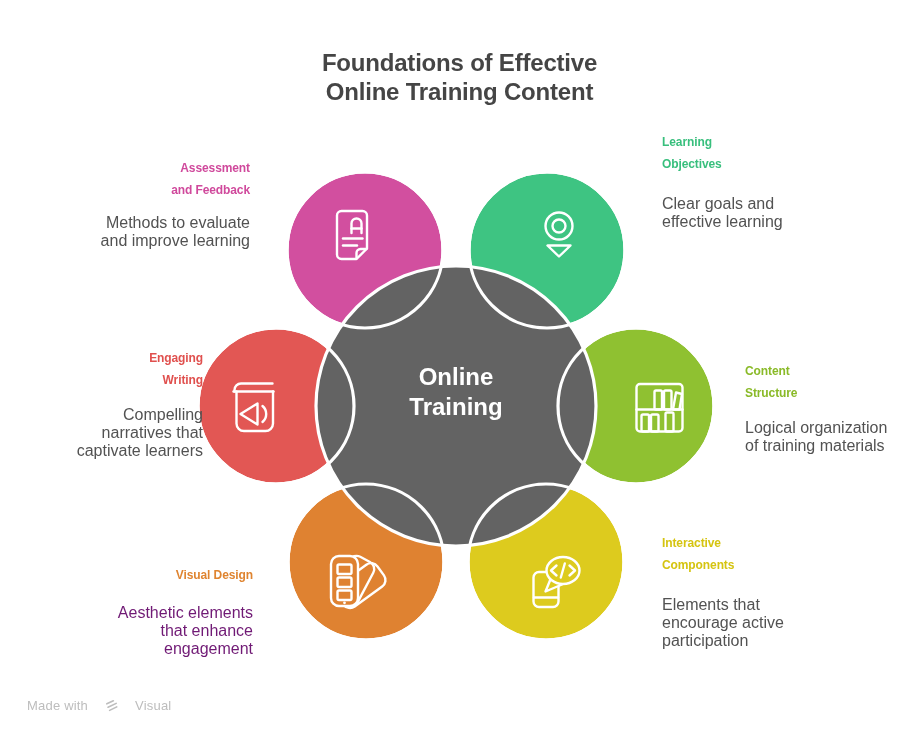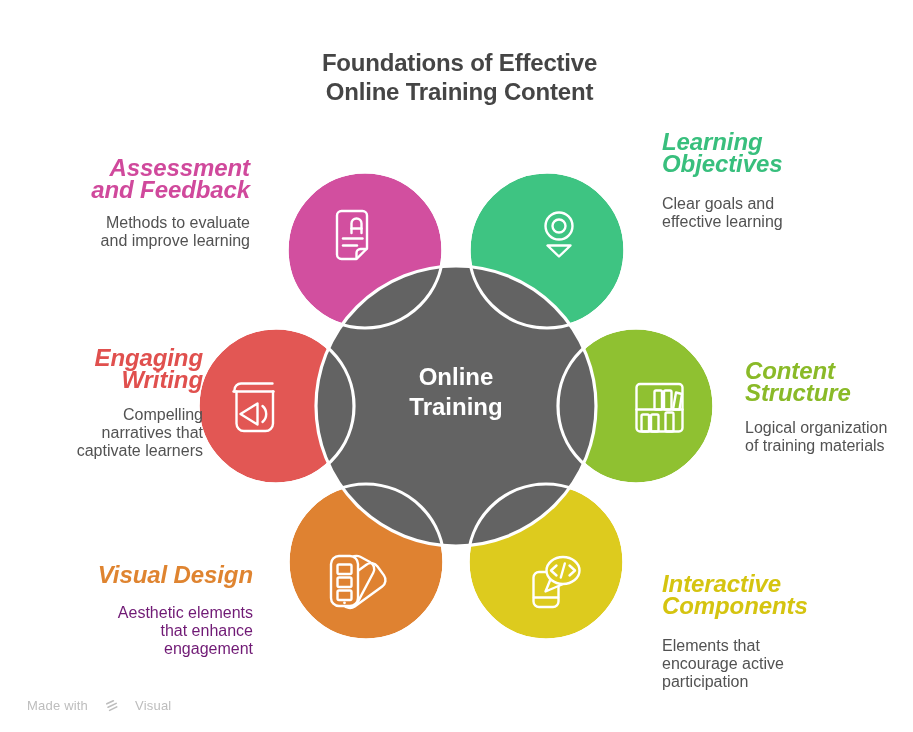--- a/index.html
+++ b/index.html
@@ -12,21 +12,21 @@
     position:absolute;left:6px;right:0;top:48px;text-align:center;
     font-size:24px;font-weight:700;line-height:29px;letter-spacing:-0.2px;color:#454545;
   }
   .center-label{
     position:absolute;left:346px;top:362px;width:220px;text-align:center;
     font-size:24px;font-weight:700;line-height:30px;color:#fff;
   }
   .label-block{position:absolute;width:210px;}
   .align-right{text-align:right;}
   .align-left{text-align:left;}
-  .petal-title{font-size:24px;font-weight:700;line-height:22px;letter-spacing:-0.1px;font-style:italic;}
+  .petal-title{font-size:12px;font-weight:700;line-height:22px;letter-spacing:-0.1px;}
   .petal-desc{font-size:16px;line-height:18px;margin-top:13px;color:#525252;}
   .footer{
     position:absolute;left:27px;top:698px;font-size:13px;color:#bdbdbd;
     display:flex;align-items:center;gap:16px;letter-spacing:0.2px;
   }
   .icon-stroke{stroke:#ffffff;stroke-width:2.4;fill:none;stroke-linecap:round;stroke-linejoin:round;}
 </style>
 </head>
 <body>
 
@@ -170,21 +170,21 @@
     <div class="petal-title" style="color: rgb(223, 132, 48);">
       <div>Visual Design</div>
     </div>
     <div class="petal-desc" style="margin-top: 18px; color: #701a75;">
       <div>Aesthetic elements</div>
       <div>that enhance</div>
       <div>engagement</div>
     </div>
   </div>
 
-  <div class="label-block align-left" style="left:662px;top:573px;">
+  <div class="label-block align-left" style="left:662px;top:532px;">
     <div class="petal-title" style="color: rgb(213, 196, 16);">
       <div>Interactive</div>
       <div>Components</div>
     </div>
     <div class="petal-desc" style="margin-top: 20px; color: rgb(82, 82, 82);">
       <div>Elements that</div>
       <div>encourage active</div>
       <div>participation</div>
     </div>
   </div>

